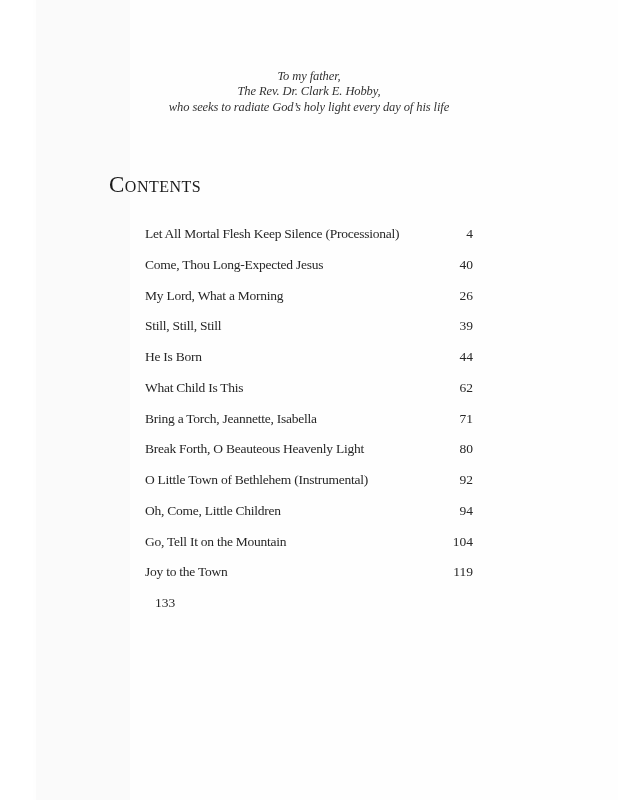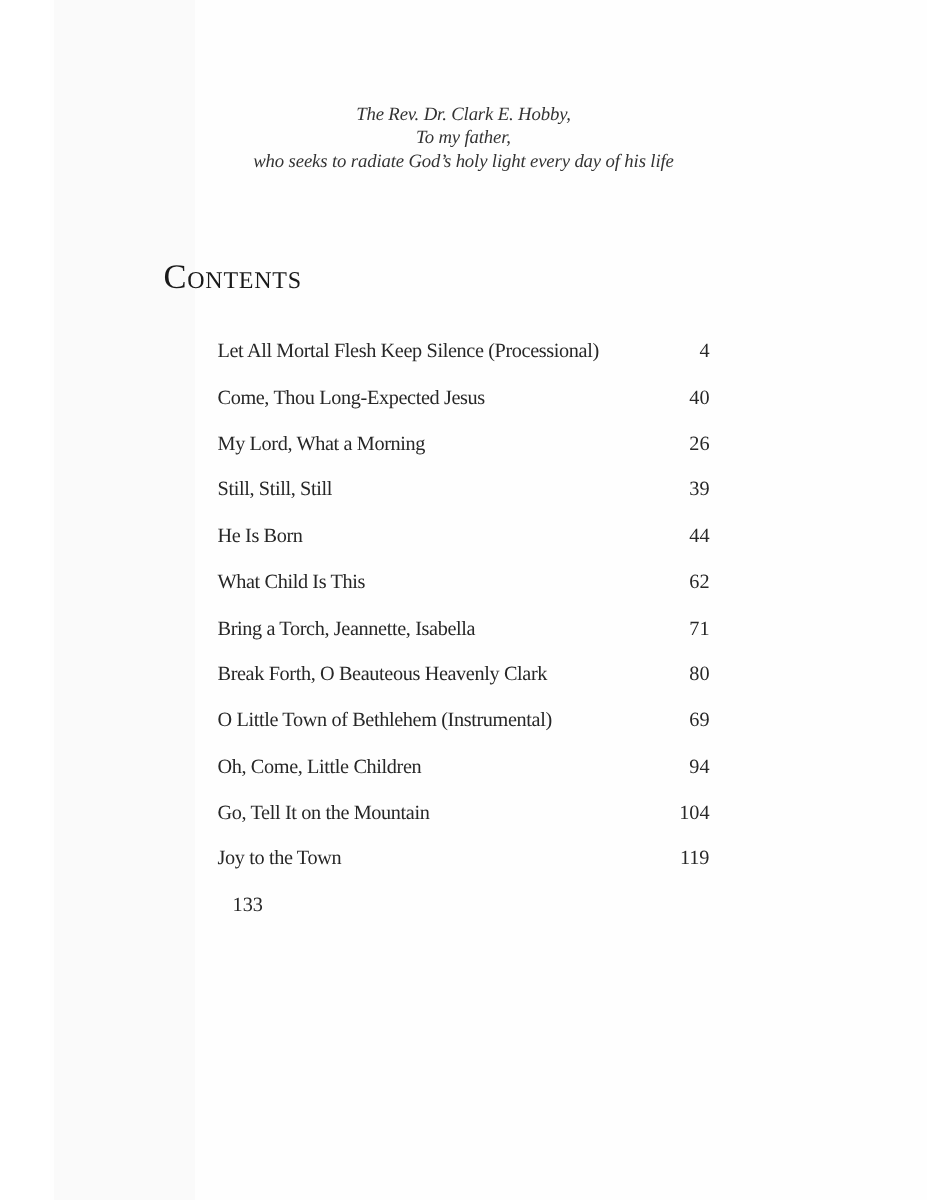--- a/index.html
+++ b/index.html
@@ -84,22 +84,22 @@
   }
 </style>
 </head>
 <body>
 
 <div class="page">
   <div class="scan-band-2"></div>
   <div class="scan-band"></div>
 
   <div class="dedication">
+    <div>To my father,</div>
     <div>The Rev. Dr. Clark E. Hobby,</div>
-    <div>To my father,</div>
     <div>who seeks to radiate God’s holy light every day of his life</div>
   </div>
 
   <div class="contents-heading">Contents</div>
 
   <div class="toc">
     <div class="toc-row">
       <span class="toc-title"><span>Let All Mortal Flesh Keep Silence (Processional)</span> <span class="toc-suffix"></span></span>
       <span class="toc-page">4</span>
     </div>
@@ -121,26 +121,26 @@
     </div>
     <div class="toc-row">
       <span class="toc-title"><span>What Child Is This</span> <span class="toc-suffix"></span></span>
       <span class="toc-page">62</span>
     </div>
     <div class="toc-row">
       <span class="toc-title"><span>Bring a Torch, Jeannette, Isabella</span> <span class="toc-suffix"></span></span>
       <span class="toc-page">71</span>
     </div>
     <div class="toc-row">
-      <span class="toc-title"><span>Break Forth, O Beauteous Heavenly Clark</span> <span class="toc-suffix"></span></span>
+      <span class="toc-title"><span>Break Forth, O Beauteous Heavenly Light</span> <span class="toc-suffix"></span></span>
       <span class="toc-page">80</span>
     </div>
     <div class="toc-row">
       <span class="toc-title"><span>O Little Town of Bethlehem</span> <span class="toc-suffix">(Instrumental)</span></span>
-      <span class="toc-page">69</span>
+      <span class="toc-page">92</span>
     </div>
     <div class="toc-row">
       <span class="toc-title"><span>Oh, Come, Little Children</span> <span class="toc-suffix"></span></span>
       <span class="toc-page">94</span>
     </div>
     <div class="toc-row">
       <span class="toc-title"><span>Go, Tell It on the Mountain</span> <span class="toc-suffix"></span></span>
       <span class="toc-page">104</span>
     </div>
     <div class="toc-row">

